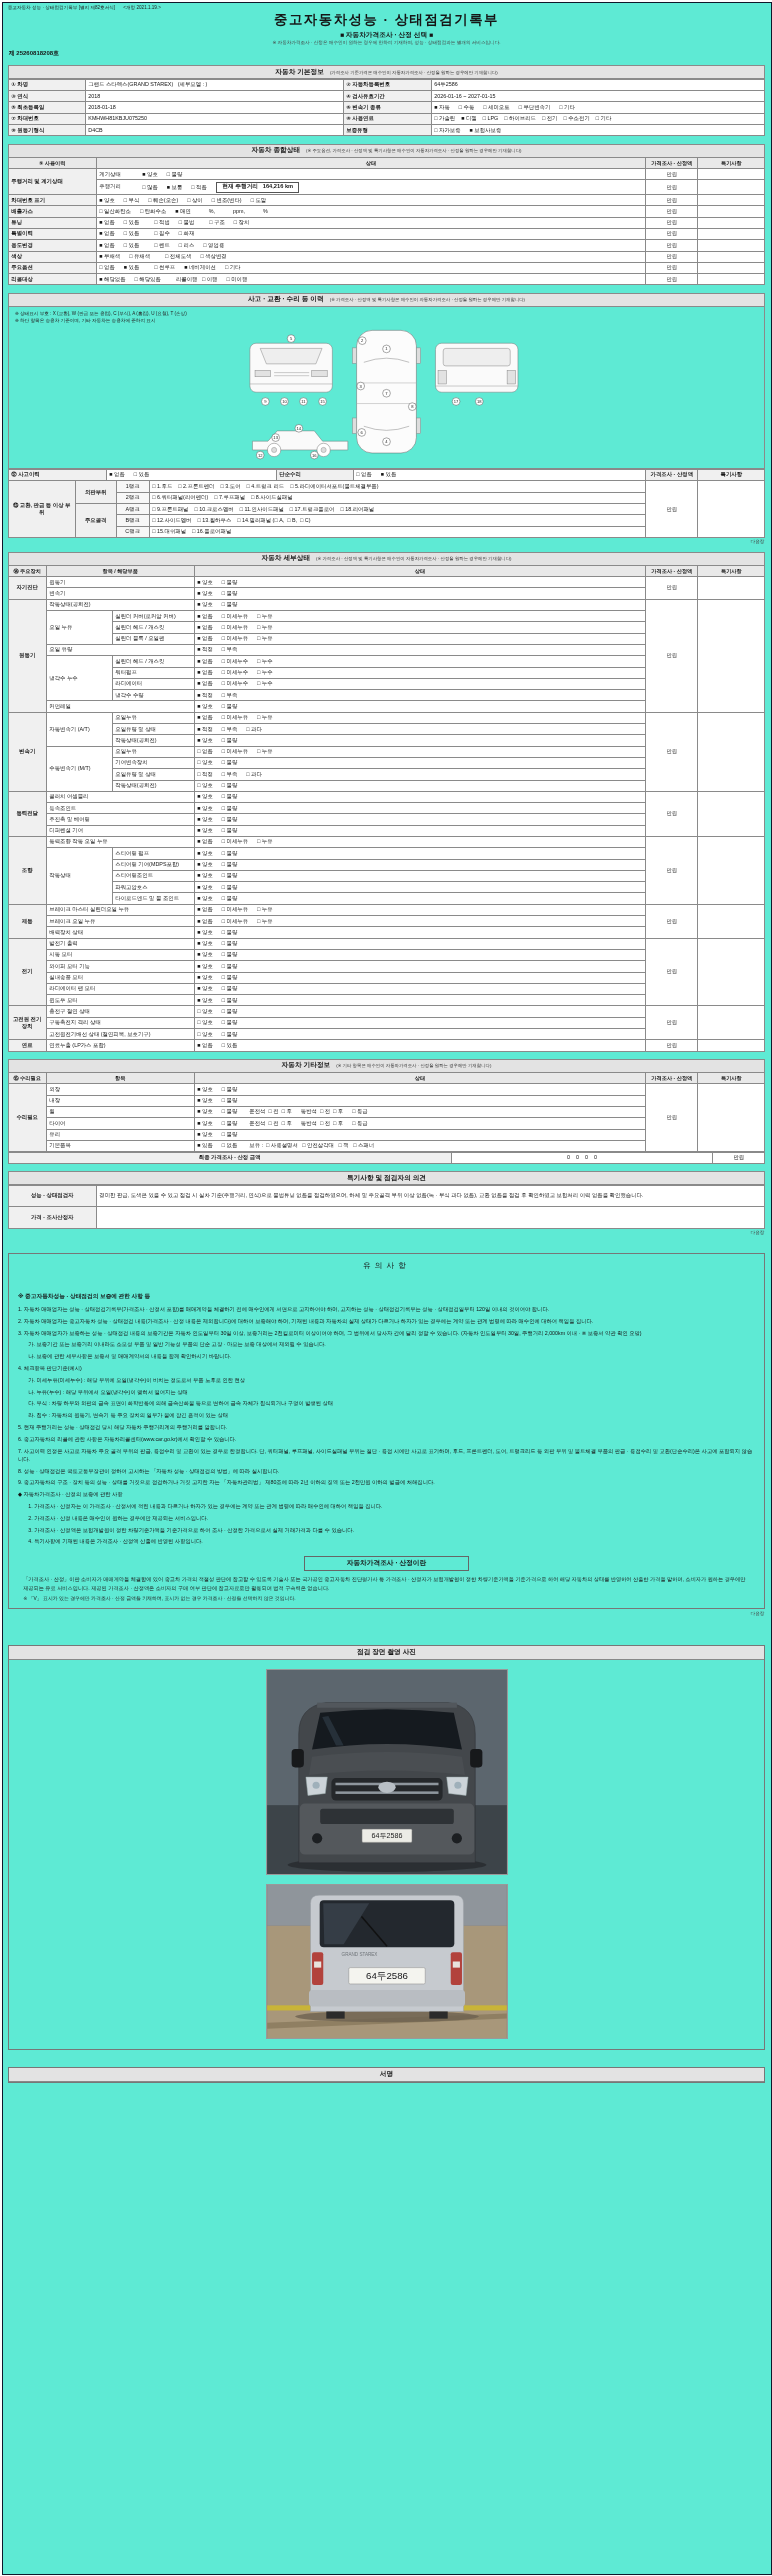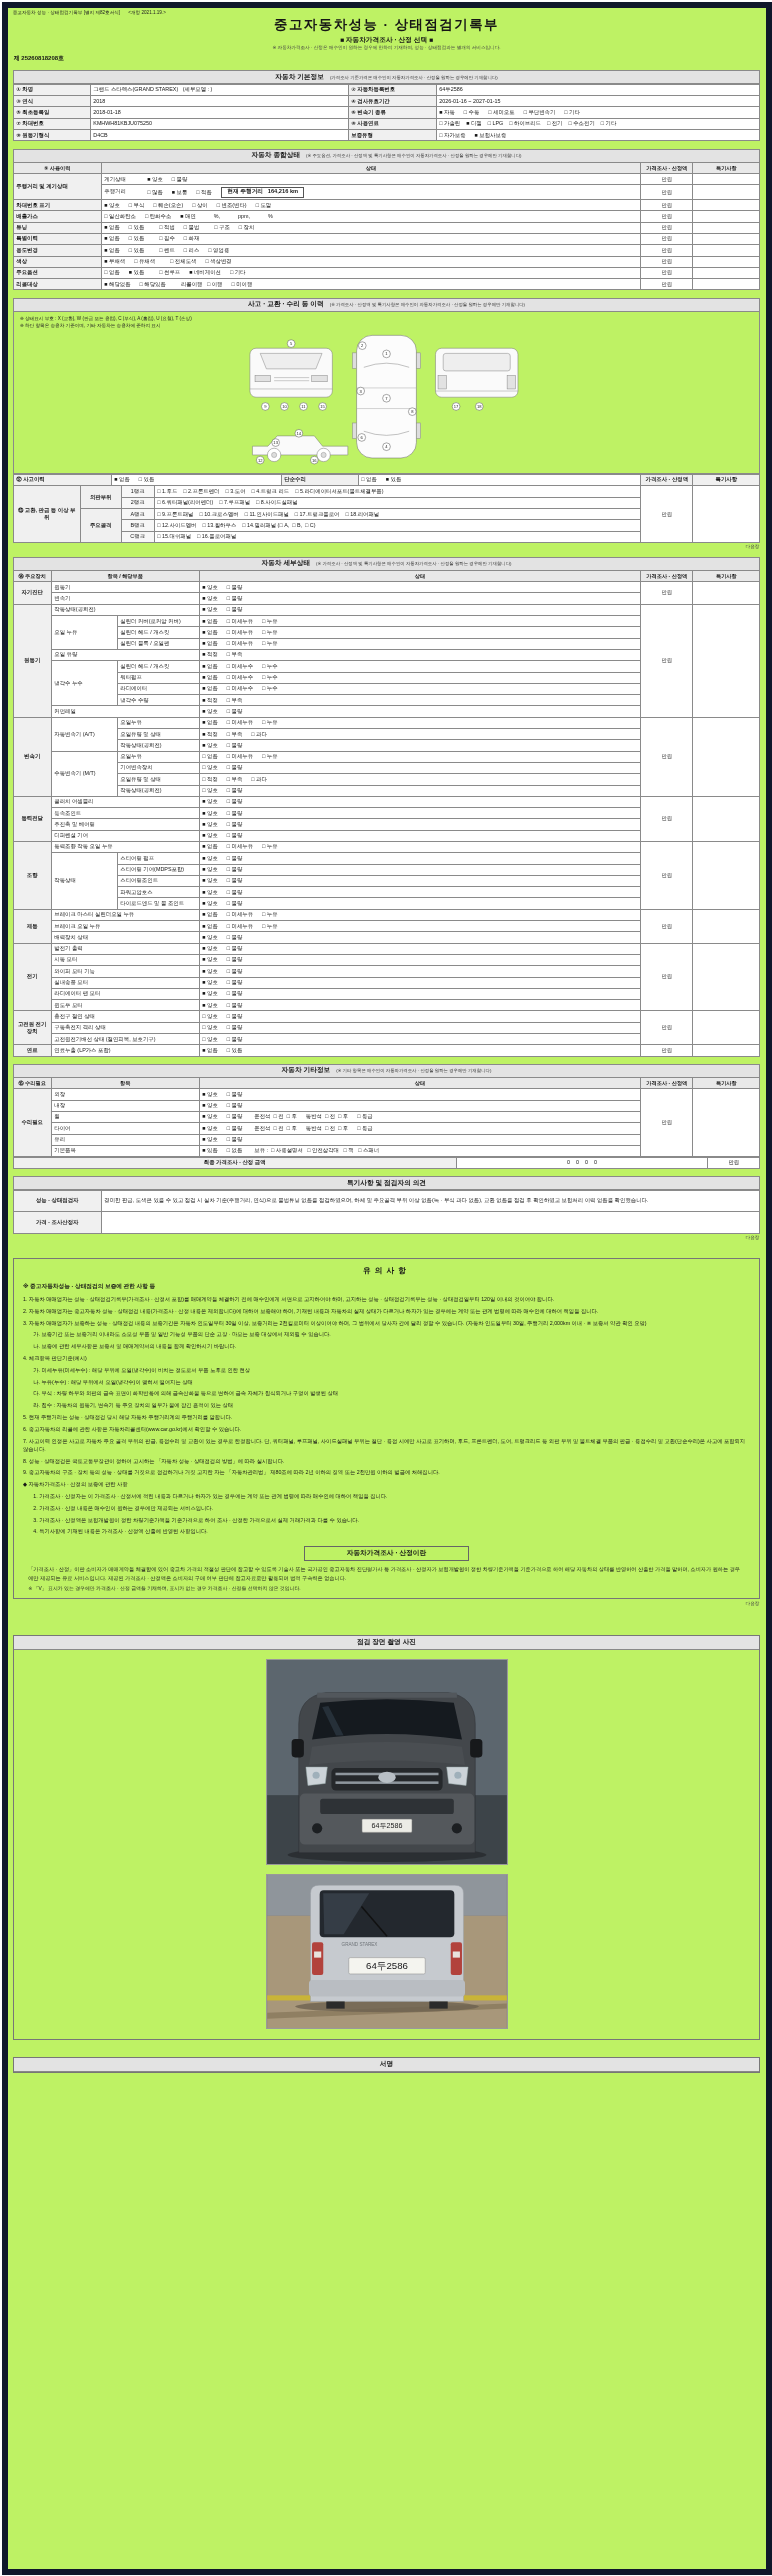--- a/index.html
+++ b/index.html
@@ -1,17 +1,17 @@
 <!DOCTYPE html>
 <html style="font-size:8.2px"><head>
 <meta charset="utf-8">
 <style>
   *{margin:0;padding:0;box-sizing:border-box}
   body{width:773px;height:2576px;background:#fdfdfd;font-family:"Liberation Sans","DejaVu Sans",sans-serif;color:#161616;position:relative;overflow:hidden}
-  .page{position:absolute;left:1.5px;top:1.5px;right:1.5px;bottom:1.5px;border:6px solid #0f172a;background:#bef264;padding:2.6px 5.2px}
+  .page{position:absolute;left:1.5px;top:1.5px;right:1.5px;bottom:1.5px;border:1px solid #0f172a;background:#5eead4;padding:2.6px 5.2px}
   .topstrip{display:flex;gap:8.2px;font-size:4.6px;color:#222}
   .hdr{text-align:center;margin-top:1px}
   .title{font-size:13.4px;font-weight:bold;letter-spacing:1.5px}
   .subtitle{font-size:6.7px;font-weight:bold;margin-top:1.5px}
   .subnote{font-size:4.6px;color:#444;margin-top:0.5px}
   .docno{text-align:left;font-size:6px;font-weight:bold;margin:4.1px 0 1px 1px}
   .secbar{border:0.5px solid #8a8a8a;background:#e3e3e3;text-align:center;padding:1.5px 2.1px;font-size:6.7px;font-weight:bold;margin-top:7.2px}
   .secnote{font-size:4.4px;font-weight:normal;color:#333;margin-left:4.1px}
   table.tbl{width:100%;border-collapse:collapse;table-layout:fixed;margin-top:-0.5px;background:#fff}
   .tbl td,.tbl th{border:0.5px solid #8a8a8a;font-size:5.4px;padding:1.5px 2.6px;white-space:pre-wrap;vertical-align:middle;line-height:1.35;overflow:hidden}
@@ -20,21 +20,21 @@
   .grp{background:#f0f0f0;font-weight:bold;text-align:center}
   .rank{background:#f7f7f7;text-align:center}
   .price{text-align:center;color:#333}
   .center{text-align:center}
   .inner{display:inline-block;min-width:43px}
   .extrabox{display:inline-block;border:0.6px solid #555;padding:0.5px 5.2px;margin-left:9.3px;font-weight:bold;font-size:5.7px}
   .nextpage{text-align:right;font-size:4.6px;color:#444;margin:1.5px 1px 0 0}
   .legend{font-size:4.6px;color:#222;line-height:1.5;text-align:left;padding:2.1px 3.1px 0}
   .diagwrap{border:0.5px solid #8a8a8a;margin-top:-0.5px;text-align:center;padding:2.1px 3.1px 4.1px}
   .noticebox{border:0.8px solid #777;margin-top:17.5px;padding:6.2px 9.3px}
-  .ntitle{text-align:center;font-size:7.7px;font-weight:bold;letter-spacing:4.1px;margin:1px 0 7px}
+  .ntitle{text-align:center;font-size:7.7px;font-weight:normal;letter-spacing:4.1px;margin:1px 0 22px}
   .nhead{font-size:5.7px;font-weight:bold;margin-bottom:4.1px}
   .nitem{font-size:5.3px;line-height:1.55;margin-bottom:3.6px}
   .ind1{margin-left:10.3px}
   .valbox{border:0.8px solid #666;width:165px;margin:10.3px auto 4.1px;text-align:center;font-weight:bold;font-size:6.7px;padding:2.1px}
   .boxtext{font-size:5.2px;line-height:1.6;margin:3.1px 5.2px;color:#1a1a1a}
   .boxnote{font-size:4.9px;margin:3.1px 5.2px 1px;color:#222}
   .photosec{border:0.8px solid #777;margin-top:29px}
   .photobar{background:#e3e3e3;border-bottom:0.5px solid #888;text-align:center;font-weight:bold;font-size:6.7px;padding:2.1px}
   .photo{display:block;margin:9.3px auto;border:0.5px solid #999;background:#777}
   .signsec{border:0.8px solid #777;margin-top:17.5px}

